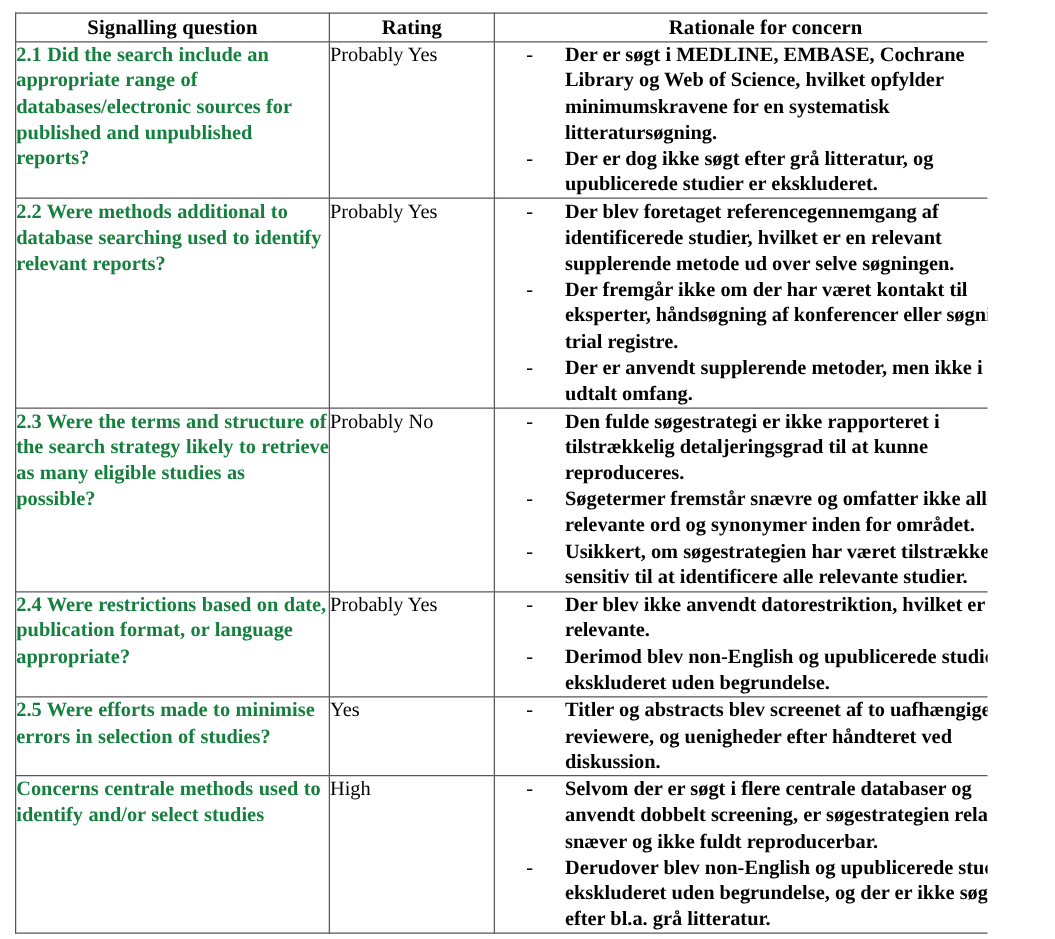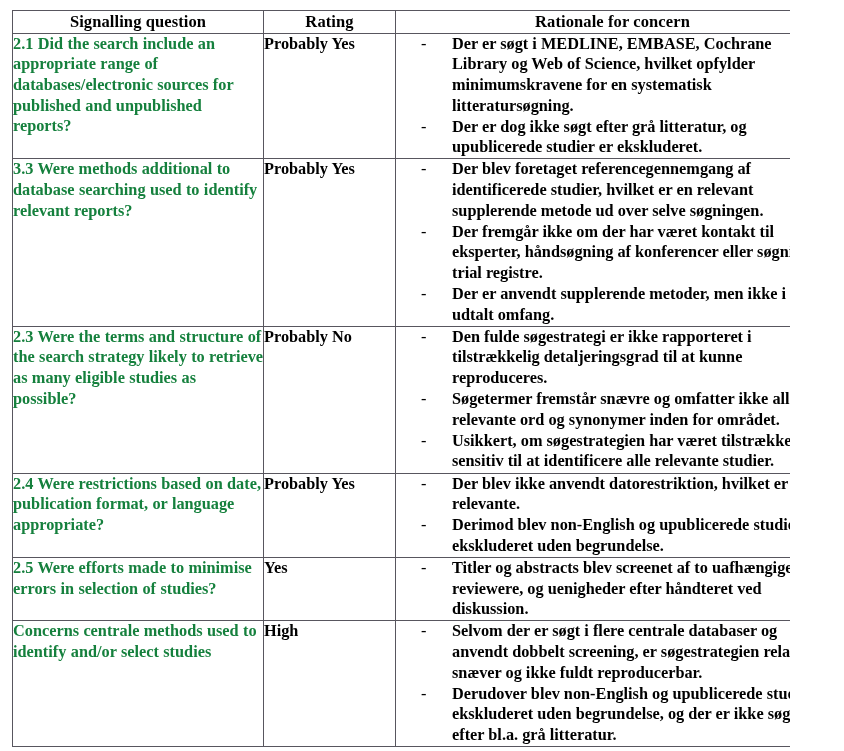--- a/index.html
+++ b/index.html
@@ -51,21 +51,21 @@
   }
   td.q-cell {
     font-weight: bold;
     font-size: 16.3px;
     line-height: 1.265;
     color: #15803d;
     padding: 4px 6px 7px 7px;
     word-spacing: 0.3px;
   }
   td.r-cell {
-    font-weight: bold;
+    font-weight: normal;
     font-size: 16.3px;
     line-height: 1.265;
     color: #000000;
     padding: 4px 5px 7px 7px;
   }
   td.rat-cell {
     padding: 4px 6px 7px 0px;
   }
   ul.bullets {
     margin: 0;
@@ -121,21 +121,21 @@
                 <span class="btxt">Der er søgt i MEDLINE, EMBASE, Cochrane Library og Web of Science, hvilket opfylder minimumskravene for en systematisk litteratursøgning.</span>
               </li>
               <li>
                 <span class="dash">-</span>
                 <span class="btxt">Der er dog ikke søgt efter grå litteratur, og upublicerede studier er ekskluderet.</span>
               </li>
             </ul>
           </td>
         </tr>
         <tr>
-          <td class="q-cell">3.3 Were methods additional to database searching used to identify relevant reports?</td>
+          <td class="q-cell">2.2 Were methods additional to database searching used to identify relevant reports?</td>
           <td class="r-cell">Probably Yes</td>
           <td class="rat-cell">
             <ul class="bullets">
               <li>
                 <span class="dash">-</span>
                 <span class="btxt">Der blev foretaget referencegennemgang af identificerede studier, hvilket er en relevant supplerende metode ud over selve søgningen.</span>
               </li>
               <li>
                 <span class="dash">-</span>
                 <span class="btxt">Der fremgår ikke om der har været kontakt til eksperter, håndsøgning af konferencer eller søgning i trial registre.</span>

